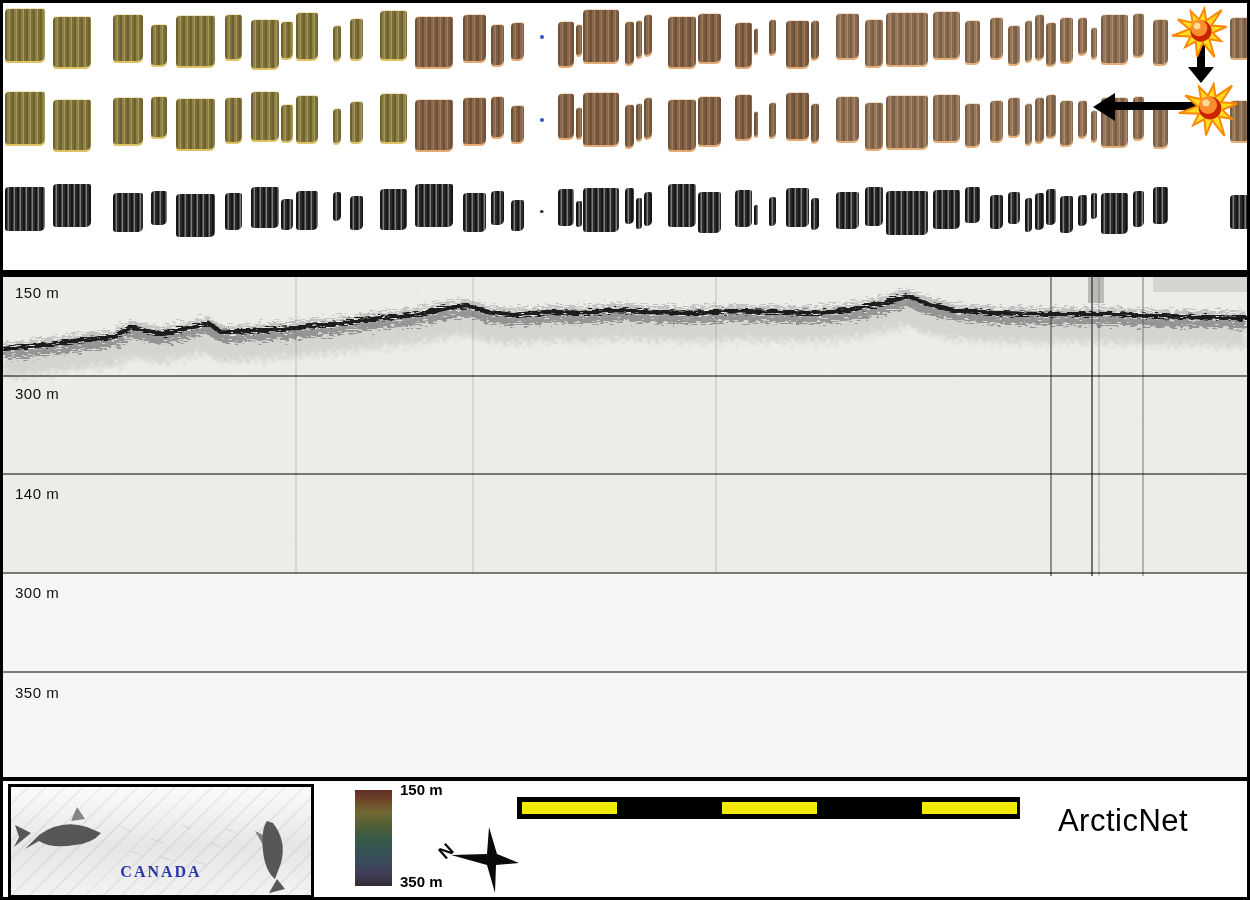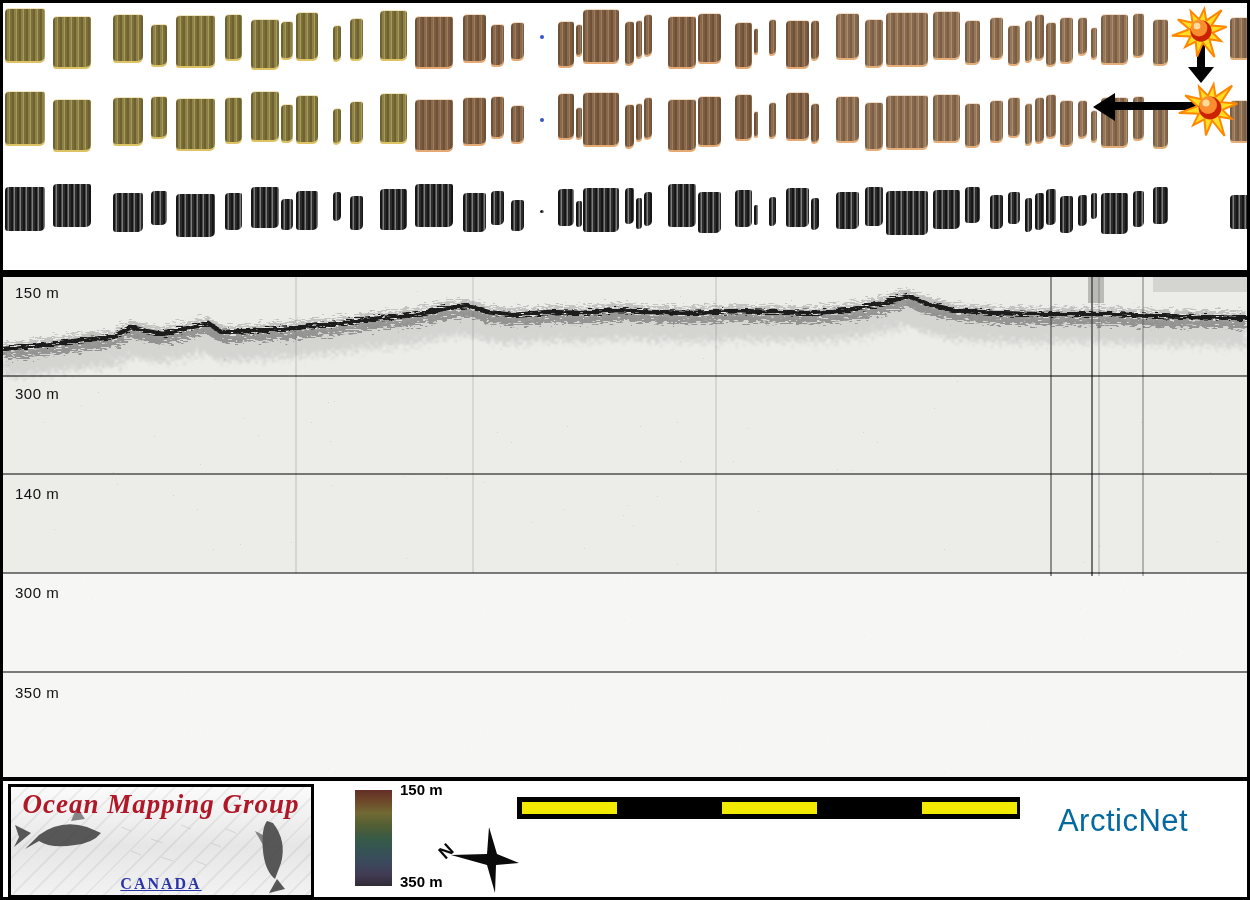--- a/index.html
+++ b/index.html
@@ -33,38 +33,38 @@
 
   #omg-logo{position:absolute;left:5px;top:3px;width:300px;height:108px;border:3px solid #000;
             background:linear-gradient(180deg,#fbfbfb,#e6e6e6 55%,#f2f2f2),
                        repeating-linear-gradient(135deg,transparent 0 11px,rgba(0,0,0,.05) 11px 13px);
             background-blend-mode:multiply;overflow:hidden;}
   #omg-title{position:absolute;left:0;top:2px;width:100%;text-align:center;
              font-family:"Liberation Serif",serif;font-style:italic;font-weight:bold;
              font-size:27px;color:#b01828;letter-spacing:1px;}
   #omg-uni{position:absolute;left:0;top:68px;width:100%;text-align:center;
            font-family:"Liberation Serif",serif;font-weight:bold;font-size:17px;color:#2a35a8;}
-  #omg-country{position:absolute;left:0;top:88px;width:100%;text-align:center;
-           font-family:"Liberation Serif",serif;font-weight:bold;font-size:16px;color:#2a35a8;letter-spacing:2px;text-decoration:underline;}
+  #omg-country{position:absolute;left:0;top:76px;width:100%;text-align:center;
+           font-family:"Liberation Serif",serif;font-weight:bold;font-size:16px;color:#2a35a8;letter-spacing:2px;}
   #omg-fish{position:absolute;left:0;top:0;}
 
   #colorbar{position:absolute;left:352px;top:9px;width:37px;height:96px;
             background:linear-gradient(180deg,#b43c2c 0%,#cc7a34 12%,#d2c24a 24%,#8aa84e 38%,#4ea078 52%,#4f8e96 64%,#5a7aa6 76%,#6a5a92 88%,#473a52 100%);}
   #colorbar-noise{position:absolute;left:0;top:0;width:100%;height:100%;opacity:.55;}
   .cbar-label{position:absolute;left:397px;font-weight:bold;font-size:15px;color:#000;}
 
   #north-svg{position:absolute;left:432px;top:42px;width:92px;height:74px;}
 
   #scalebar{position:absolute;left:514px;top:16px;width:503px;height:22px;background:#000;}
   .scale-seg{position:absolute;top:5px;height:12px;background:#f2ea00;}
   #scale-label{position:absolute;left:514px;top:50px;width:503px;text-align:center;
                font-size:26px;font-weight:bold;color:#000;}
 
   #arcticnet{position:absolute;left:995px;top:22px;width:250px;text-align:center;}
-  #arcticnet-name{font-size:31px;color:#0369a1;letter-spacing:.5px;}
+  #arcticnet-name{font-size:31px;color:#000000;letter-spacing:.5px;}
   #arcticnet-syllabics{margin-top:4px;font-size:17px;color:#414f66;}
 </style>
 </head>
 <body>
 
 <div id="frame">
 
   <div id="swath-panel">
     <div class="swath-row" style="top: 6px; height: 62px;">
         <div class="patch c0" style="left: 2px; width: 40px; height: 52px; top: 0px;"></div>
@@ -307,21 +307,20 @@
           <path d="M20 46 l-16 -8 l4 12 l-5 10 z"></path>
           <path d="M60 34 l6 -14 l8 12 z" opacity="0.7"></path>
           <path d="M262 36 q14 18 8 40 l-6 16 q-10 -8 -12 -28 q-2 -22 4 -30 z"></path>
           <path d="M266 92 l-8 14 l16 -4 z"></path>
           <path d="M256 50 l-12 -6 l8 14 z" opacity="0.7"></path>
         </g>
         <g stroke="#bbb" stroke-width="1" opacity="0.5">
           <path d="M110 40 l10 4 M140 52 l12 4 M170 38 l10 4 M200 56 l10 4 M150 70 l12 4 M185 74 l10 4 M120 64 l10 4 M215 42 l10 4"></path>
         </g>
       </svg>
-      <div id="omg-title">Ocean Mapping Group</div>
       <div id="omg-country">CANADA</div>
     </div>
 
     <div id="colorbar">
       <svg id="colorbar-noise" width="37" height="96">
         <filter id="cbn">
             <feTurbulence type="fractalNoise" baseFrequency="0.8" numOctaves="2" seed="4"></feTurbulence>
           <feColorMatrix type="luminanceToAlpha"></feColorMatrix>
           <feComponentTransfer>
               <feFuncA type="discrete" tableValues="0 0 0 0 0 0.6 1"></feFuncA>

